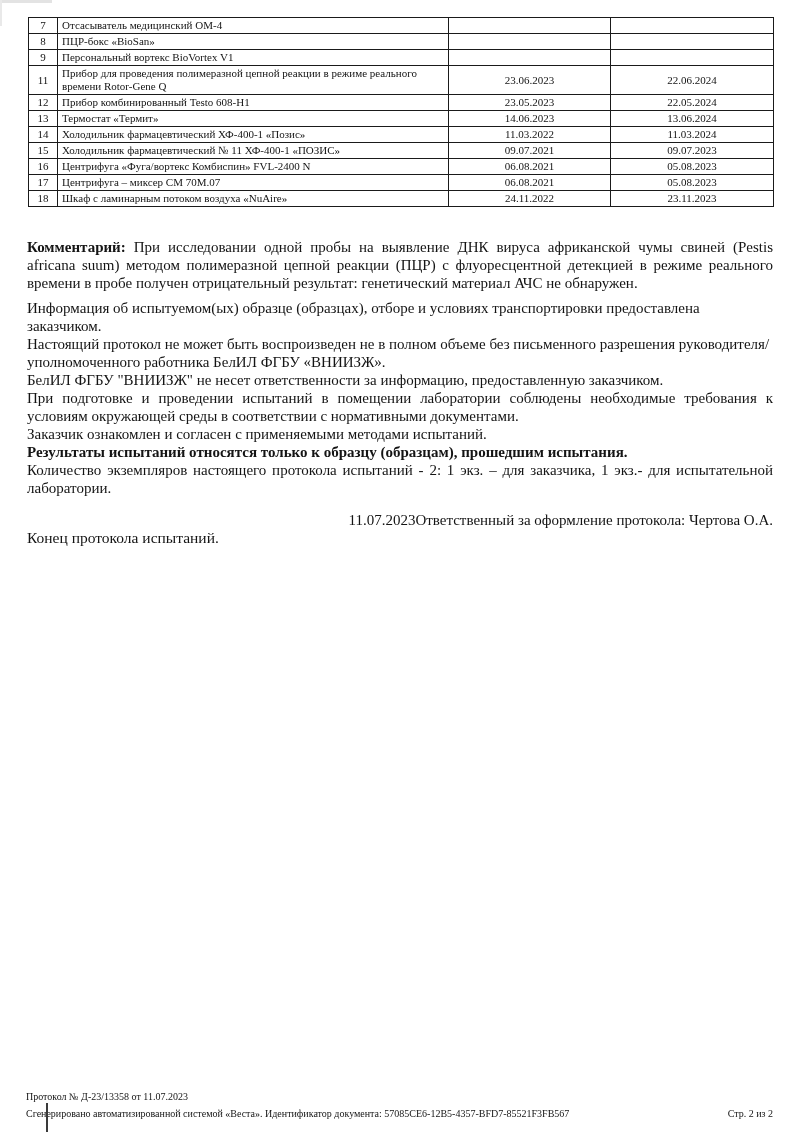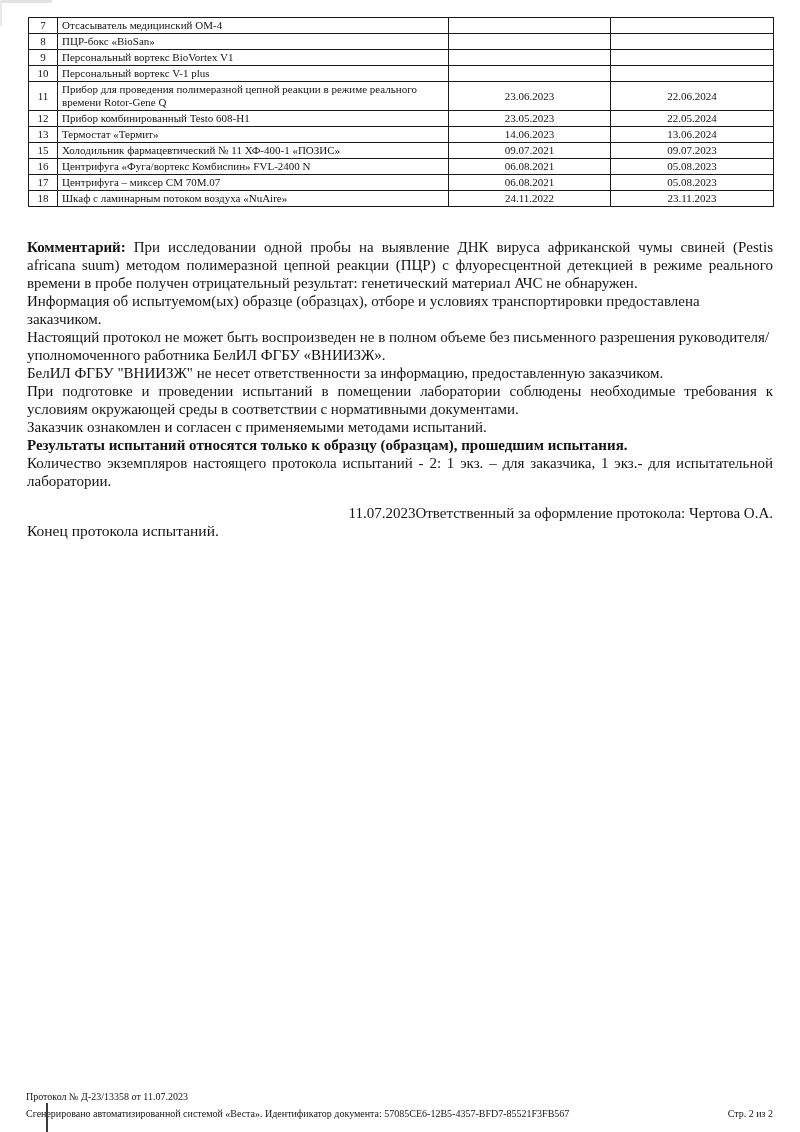--- a/index.html
+++ b/index.html
@@ -42,21 +42,21 @@
   .content {
     position: absolute;
     left: 27px;
     top: 238px;
     width: 746px;
     font-size: 15px;
     line-height: 18px;
   }
   .b { font-weight: bold; }
   .just { text-align: justify; }
-  .comment { }
+  .comment { margin-bottom: 7px; }
   .sig-row {
     margin-top: 14px;
     display: flex;
     justify-content: flex-end;
   }
   .end-line { font-size: 15.5px; }
 
   
   .footer {
     position: absolute;
@@ -104,42 +104,42 @@
           <td class="c-date"></td>
           <td class="c-date"></td>
         </tr>
         <tr>
           <td class="c-num">9</td>
           <td class="c-name">Персональный вортекс BioVortex V1</td>
           <td class="c-date"></td>
           <td class="c-date"></td>
         </tr>
         <tr>
-          <td class="c-num">10</td>
-          <td class="c-name">Персональный вортекс V-1 plus</td>
-          <td class="c-date"></td>
-          <td class="c-date"></td>
-        </tr>
-        <tr>
           <td class="c-num">11</td>
           <td class="c-name">Прибор для проведения полимеразной цепной реакции в режиме реального времени Rotor-Gene Q</td>
           <td class="c-date">23.06.2023</td>
           <td class="c-date">22.06.2024</td>
         </tr>
         <tr>
           <td class="c-num">12</td>
           <td class="c-name">Прибор комбинированный Testo 608-H1</td>
           <td class="c-date">23.05.2023</td>
           <td class="c-date">22.05.2024</td>
         </tr>
         <tr>
           <td class="c-num">13</td>
           <td class="c-name">Термостат «Термит»</td>
           <td class="c-date">14.06.2023</td>
           <td class="c-date">13.06.2024</td>
+        </tr>
+        <tr>
+          <td class="c-num">14</td>
+          <td class="c-name">Холодильник фармацевтический ХФ-400-1 «Позис»</td>
+          <td class="c-date">11.03.2022</td>
+          <td class="c-date">11.03.2024</td>
         </tr>
         <tr>
           <td class="c-num">15</td>
           <td class="c-name">Холодильник фармацевтический № 11 ХФ-400-1 «ПОЗИС»</td>
           <td class="c-date">09.07.2021</td>
           <td class="c-date">09.07.2023</td>
         </tr>
         <tr>
           <td class="c-num">16</td>
           <td class="c-name">Центрифуга «Фуга/вортекс Комбиспин» FVL-2400 N</td>

